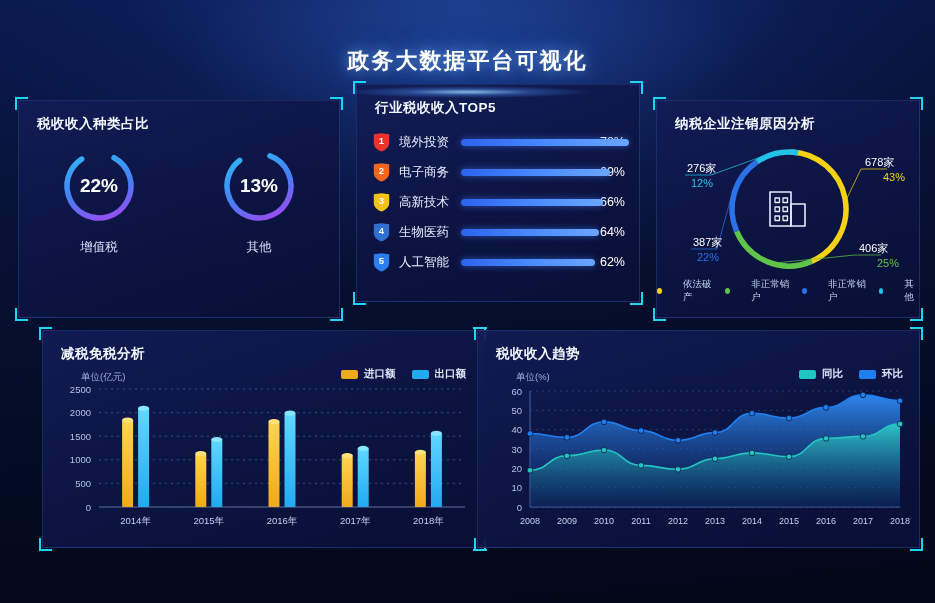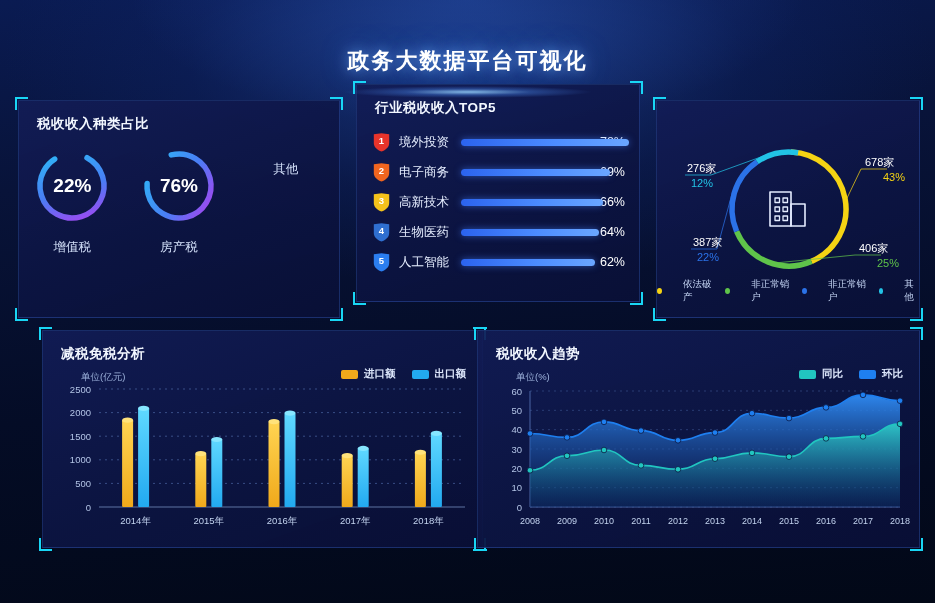--- a/index.html
+++ b/index.html
@@ -123,33 +123,30 @@
               <circle cx="39" cy="39" r="32" fill="none" stroke="url(#gg0)" stroke-width="5.5" stroke-linecap="round" stroke-dasharray="166.8814017586898 201.06192982974676" transform="rotate(-62 39 39)"></circle>
             </svg>
             <div class="val">22%</div>
           </div>
           <div class="cap">增值税</div>
         </div>
         <div class="gauge">
           <div class="ring">
             <svg width="78" height="78" viewBox="0 0 78 78">
               <defs>
-                <linearGradient id="gg1" x1="0" y1="1" x2="1" y2="0">
+                <linearGradient id="gg2" x1="0" y1="1" x2="1" y2="0">
                   <stop offset="0%" stop-color="#b23df0"></stop>
                   <stop offset="45%" stop-color="#4a7df5"></stop>
                   <stop offset="100%" stop-color="#29c0f7"></stop>
                 </linearGradient>
               </defs>
-              <circle cx="39" cy="39" r="32" fill="none" stroke="url(#gg1)" stroke-width="5.5" stroke-linecap="round" stroke-dasharray="160.8495438637974 201.06192982974676" transform="rotate(-104 39 39)"></circle>
-            </svg>
-            <div class="val">76%</div>
-          </div>
-          <div class="cap">房产税</div>
-        </div>
-        <div class="gauge">
+              <circle cx="39" cy="39" r="32" fill="none" stroke="url(#gg2)" stroke-width="5.5" stroke-linecap="round" stroke-dasharray="168.89202105698726 201.06192982974676" transform="rotate(-70 39 39)"></circle>
+            </svg>
+            <div class="val">13%</div>
+          </div>
           <div class="cap">其他</div>
         </div>
       </div>
   </div>
 
   <div class="panel" id="panel2">
     <span class="br tl"></span>
     <span class="br tr"></span>
     <span class="br bl"></span>
     <span class="br br2"></span>
@@ -221,20 +218,21 @@
           <div class="t5pct">62%</div>
         </div>
       </div>
   </div>
 
   <div class="panel" id="panel3">
     <span class="br tl"></span>
     <span class="br tr"></span>
     <span class="br bl"></span>
     <span class="br br2"></span>
+    <div class="p-title">纳税企业注销原因分析</div>
     <div id="donutWrap">
         <svg width="264" height="152" viewBox="0 0 264 152">
           <path d="M 133.99 19.03 A 57 57 0 0 1 154.45 128.39" fill="none" stroke="#f5d313" stroke-width="5.5" stroke-linecap="butt"></path>
           <path d="M 154.45 128.39 A 57 57 0 0 1 79.61 98.45" fill="none" stroke="#5fc44a" stroke-width="5.5" stroke-linecap="butt"></path>
           <path d="M 79.61 98.45 A 57 57 0 0 1 100.13 28.74" fill="none" stroke="#2b72e8" stroke-width="5.5" stroke-linecap="butt"></path>
           <path d="M 100.13 28.74 A 57 57 0 0 1 141.11 19.73" fill="none" stroke="#22c3e6" stroke-width="5.5" stroke-linecap="butt"></path>
           <g stroke="#e4ecff" stroke-width="1.6" fill="none" stroke-linejoin="round">
             <rect x="113" y="59" width="21" height="34"></rect>
             <rect x="134" y="71" width="14" height="22"></rect>
             <rect x="118" y="65" width="4.5" height="4.5" stroke-width="1.3"></rect>

